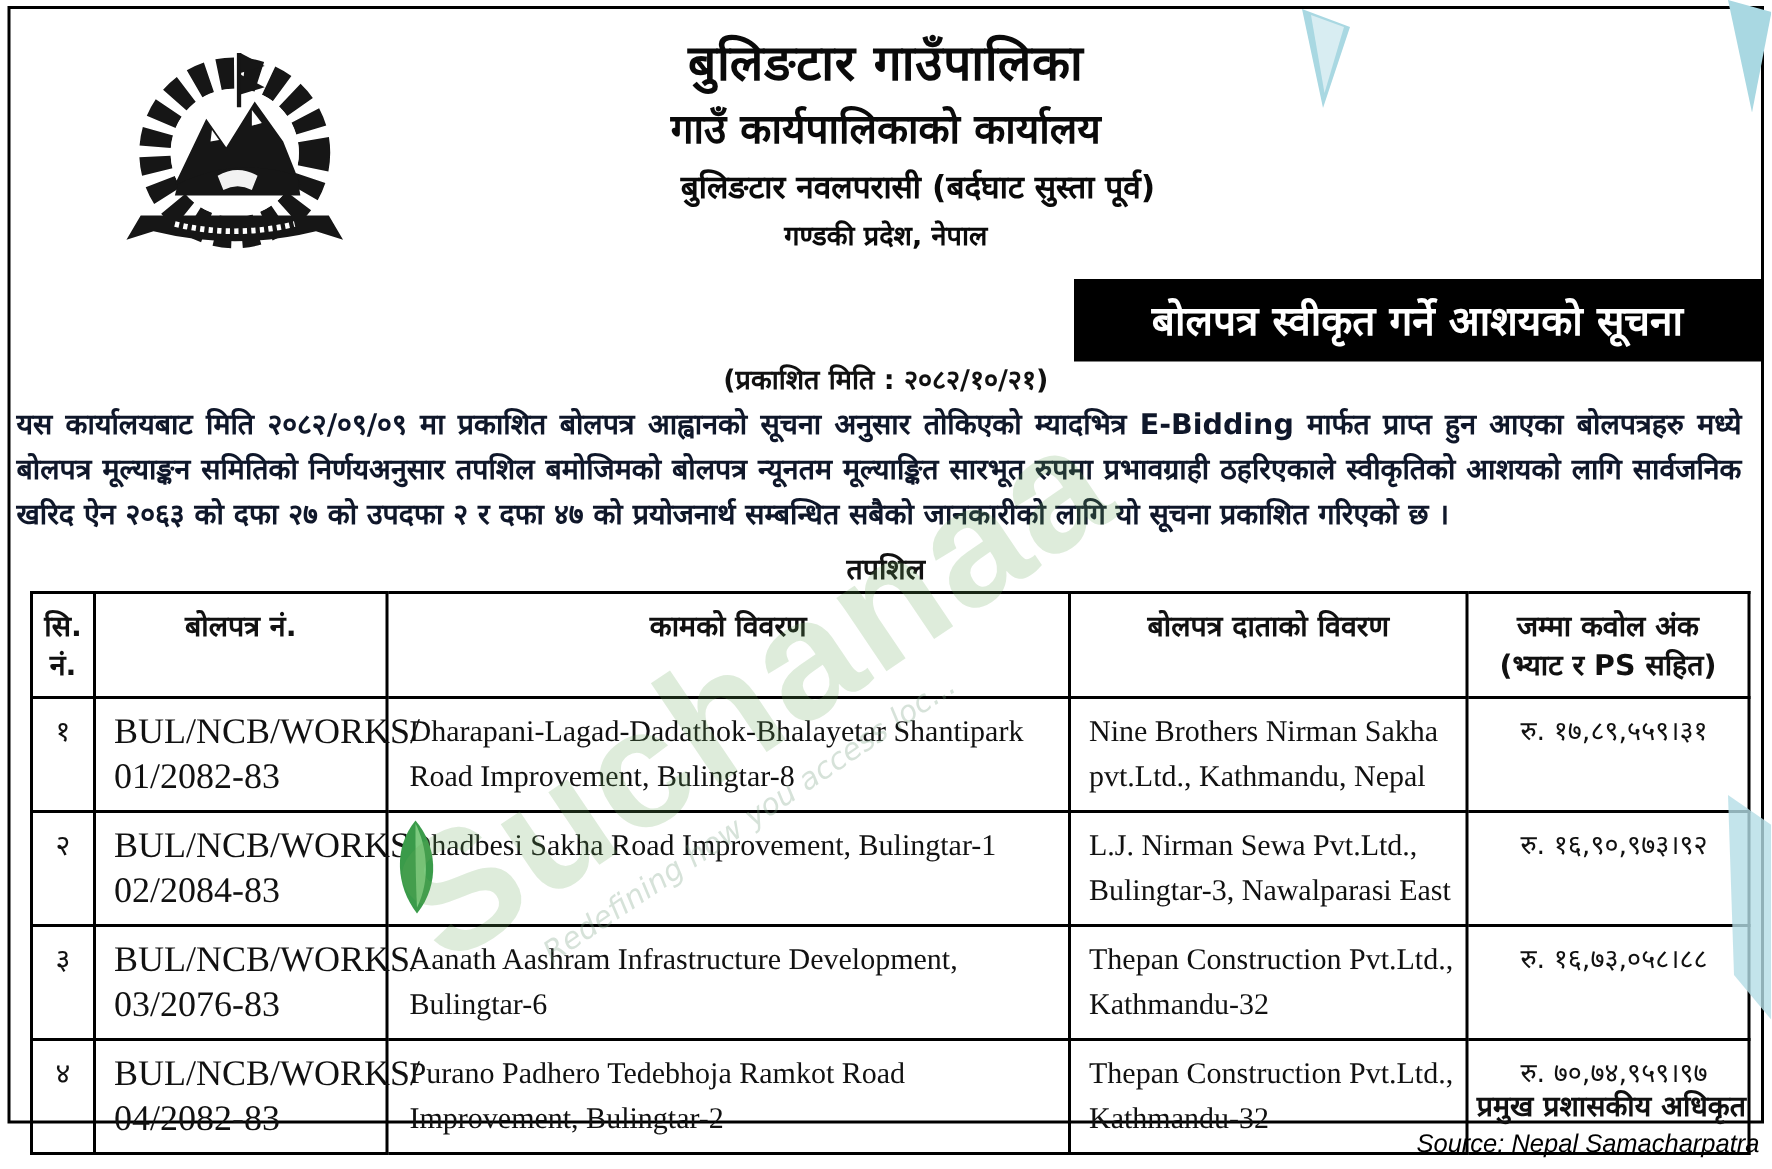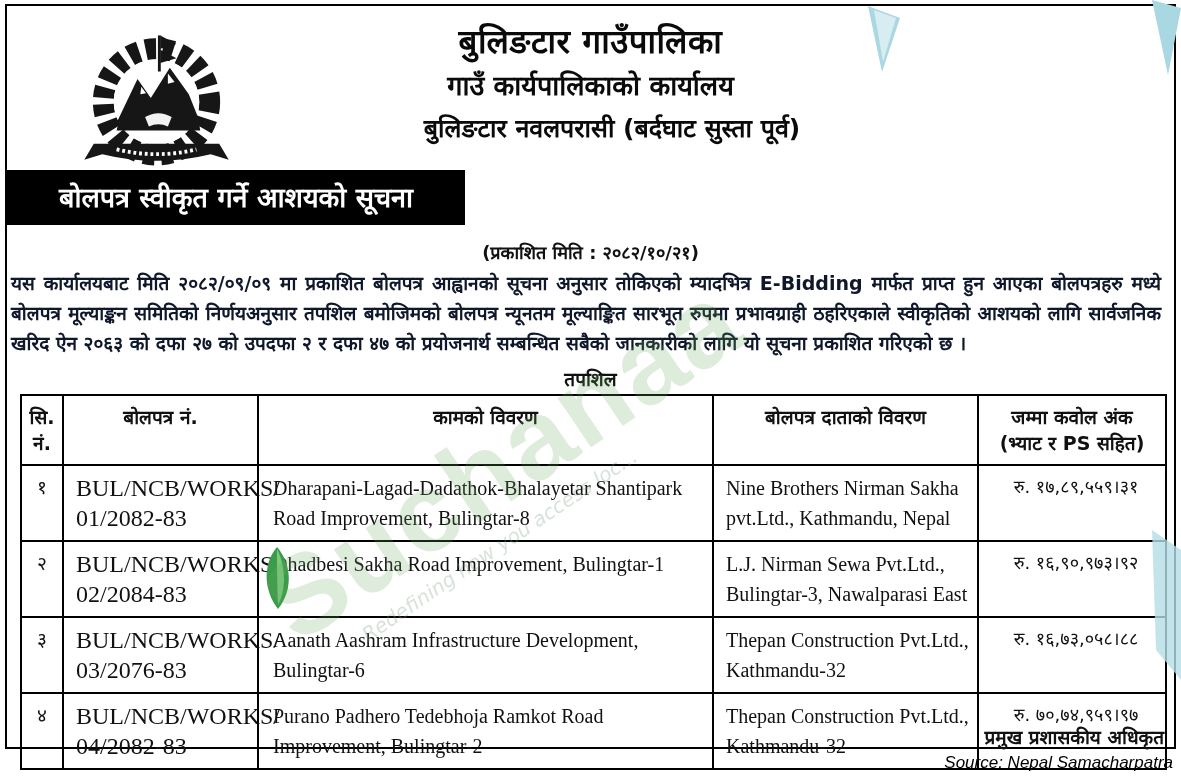--- a/index.html
+++ b/index.html
@@ -6,24 +6,24 @@
   body { width:1181px; height:779px; background:#ffffff; font-family:"DejaVu Sans", sans-serif; color:#111; }
   .page { position:relative; width:1181px; height:779px; background:#fff; overflow:hidden; }
 
   .frame { position:absolute; left:5px; top:4px; width:1171px; height:745px; border:2px solid #000; background:transparent; }
 
   
   .emblem { position:absolute; left:52px; top:18px; width:195px; height:152px; }
   .hline { position:absolute; left:0; width:100%; text-align:center; font-weight:bold; color:#0a0a0a; }
   .h1 { top:12px;  font-size:33px; letter-spacing:0.5px; }
   .h2 { top:60px;  font-size:27px; }
-  .h3 { top:104px; font-size:25px;padding-left:43px; }
+  .h3 { top:104px; font-size:21px;padding-left:43px; }
   .h4 { top:138px; font-size:18px; }
 
-  .banner-wrap { position:absolute; left:0; top:164px; width:100%; text-align:left; }
+  .banner-wrap { position:absolute; left:0; top:180px; width:100%; text-align:right; }
   .banner { display:inline-block; background:#000; color:#fff; font-weight:bold; font-size:27px; padding:8px 52px 10px 52px; }
 
   .pubdate { position:absolute; left:0; top:234px; width:100%; text-align:center; font-weight:bold; font-size:18px; }
 
   .bodytext { position:absolute; left:4px; top:262px; width:1150px; font-size:19px; line-height:30px; text-align:justify; color:#0f172a;font-weight:bold; }
 
   .tapsil { position:absolute; left:0; top:360px; width:100%; text-align:center; font-weight:bold; font-size:19px; }
 
   
   table.notice { position:absolute; left:13px; top:388px; width:1145px; border-collapse:collapse; table-layout:fixed; }
@@ -94,20 +94,21 @@
       <path d="M84 66 l5 7 -6 1 z" fill="#ffffff"></path>
       <path d="M60 104 Q100 84 144 98 L146 112 L58 112 Z" fill="#161616"></path>
       <path d="M88 98 q14 -8 28 0 l-4 10 q-10 -5 -20 0 Z" fill="#f2f2f2"></path>
       <path d="M34 126 h132 l10 17 -19 -6 q-57 14 -114 0 l-19 6 z" fill="#161616"></path>
       <path d="M58 132 q42 10 84 0" stroke="#ffffff" stroke-width="4" fill="none" stroke-dasharray="3 3"></path>
     </svg>
 
     <div class="hline h2">गाउँ कार्यपालिकाको कार्यालय</div>
     <div class="hline h1">बुलिङटार गाउँपालिका</div>
     <div class="hline h3">बुलिङटार नवलपरासी (बर्दघाट सुस्ता पूर्व)</div>
+    <div class="hline h4">गण्डकी प्रदेश, नेपाल</div>
 
     <div class="banner-wrap">
       <span class="banner">बोलपत्र स्वीकृत गर्ने आशयको सूचना</span>
     </div>
 
     <div class="pubdate">(प्रकाशित मिति : २०८२/१०/२१)</div>
 
     <div class="bodytext">यस कार्यालयबाट मिति २०८२/०९/०९ मा प्रकाशित बोलपत्र आह्वानको सूचना अनुसार तोकिएको म्यादभित्र E-Bidding मार्फत प्राप्त हुन आएका बोलपत्रहरु मध्ये बोलपत्र मूल्याङ्कन समितिको निर्णयअनुसार तपशिल बमोजिमको बोलपत्र न्यूनतम मूल्याङ्कित सारभूत रुपमा प्रभावग्राही ठहरिएकाले स्वीकृतिको आशयको लागि सार्वजनिक खरिद ऐन २०६३ को दफा २७ को उपदफा २ र दफा ४७ को प्रयोजनार्थ सम्बन्धित सबैको जानकारीको लागि यो सूचना प्रकाशित गरिएको छ ।</div>
 
     <div class="tapsil">तपशिल</div>

